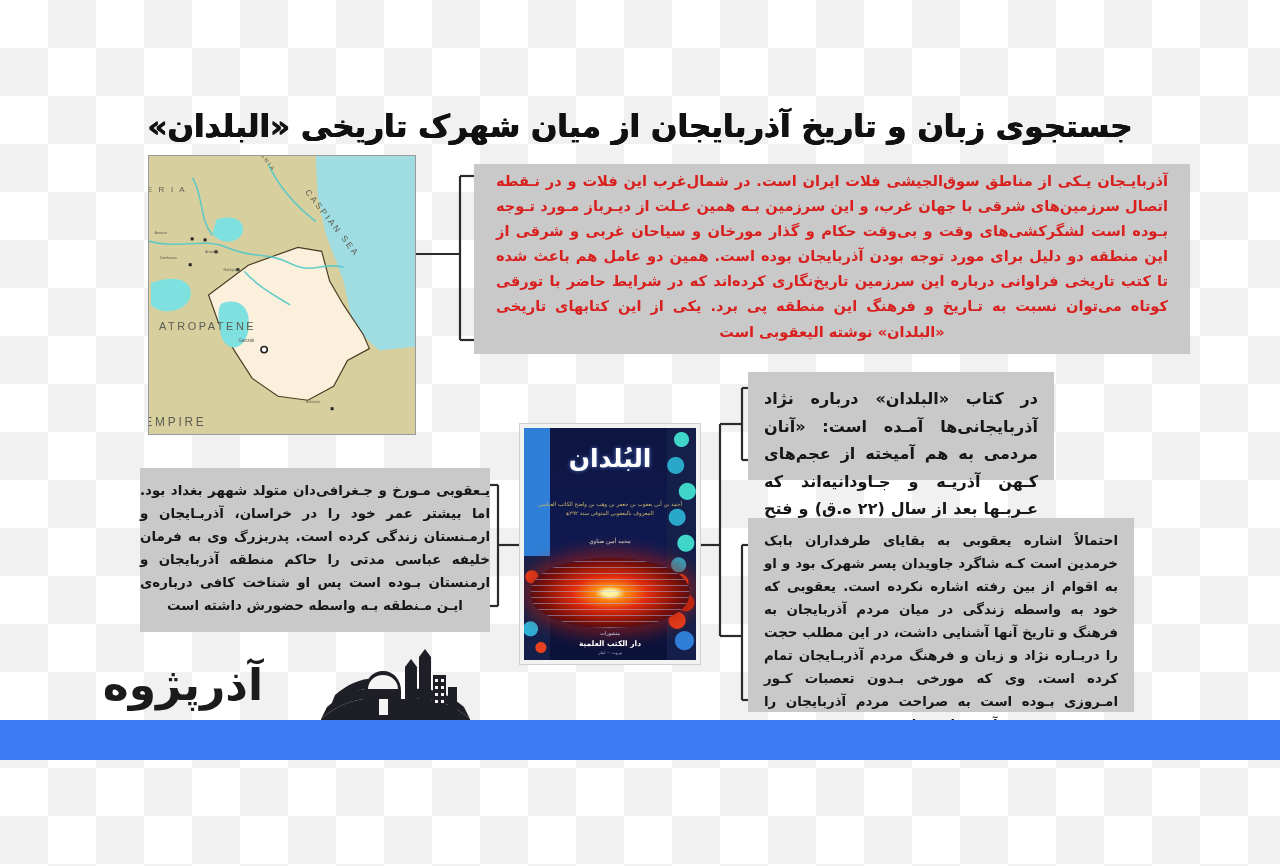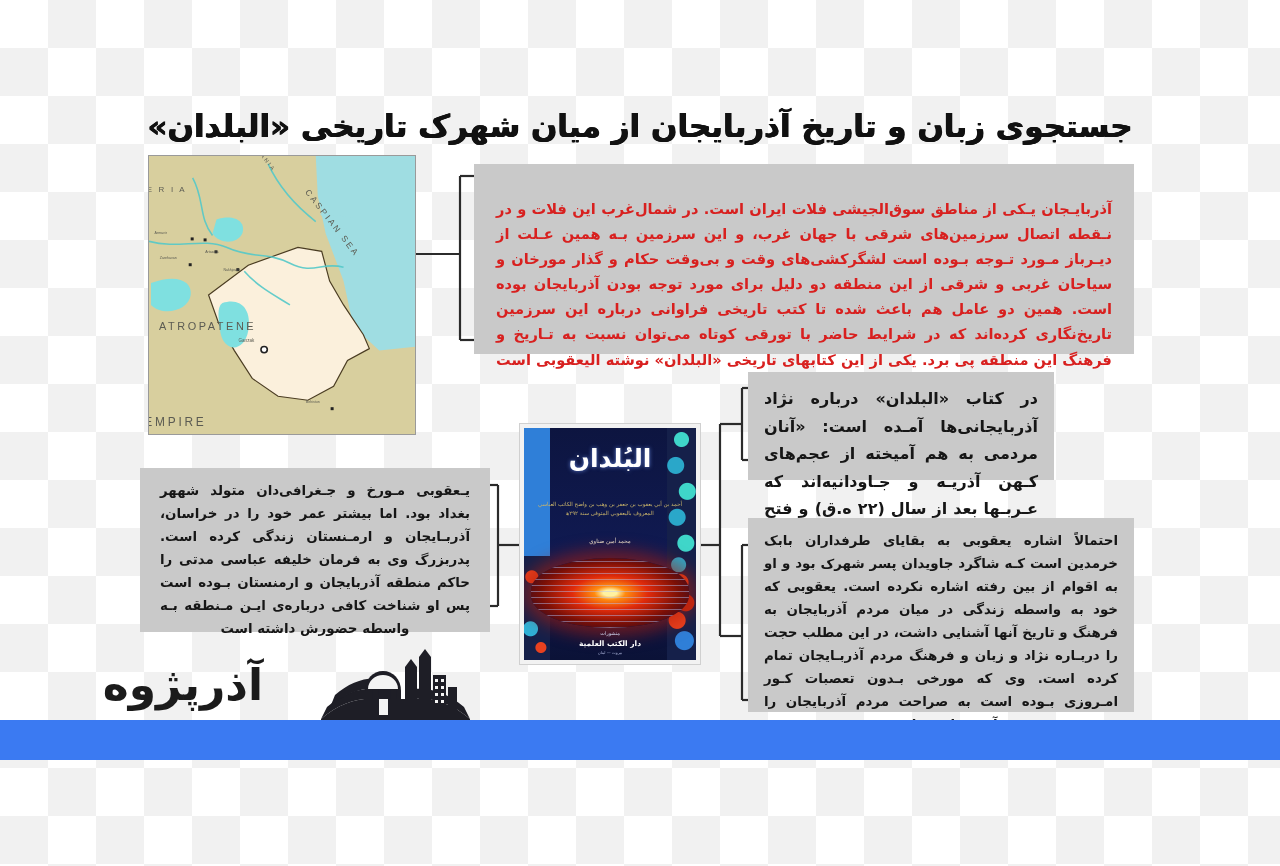--- a/index.html
+++ b/index.html
@@ -233,33 +233,33 @@
         <rect x="88" y="113" width="3" height="3"></rect>
         <text class="map-label" x="92" y="116" font-size="3.6" fill="#3a3a33">Nakhjavan</text>
         <rect x="40" y="108" width="3" height="3"></rect>
         <text class="map-label" x="28" y="104" font-size="3.6" fill="#3a3a33">Zarehavan</text>
         <rect x="183" y="253" width="3" height="3"></rect>
         <text class="map-label" x="172" y="249" font-size="3.6" fill="#3a3a33">Behistun</text>
       </g>
     </svg>
   </div>
 
-  <div class="card red" style="left:474px;top:164px;width:660px;height:190px;padding:32px 22px;font-size:14.6px;">
+  <div class="card red" style="left:474px;top:164px;width:716px;height:190px;padding:4px 22px;font-size:14.6px;">
     <span>آذربایـجان یـکی از مناطق سوق‌الجیشی فلات ایران است. در شمال‌غرب این فلات و در نـقطه اتصال سرزمین‌های شرقی با جهان غرب، و این سرزمین بـه همین عـلت از دیـرباز مـورد تـوجه بـوده است لشگرکشی‌های وقت و بی‌وقت حکام و گذار مورخان و سیاحان غربی و شرقی از این منطقه دو دلیل برای مورد توجه بودن آذربایجان بوده است. همین دو عامل هم باعث شده تا کتب تاریخی فراوانی درباره این سرزمین تاریخ‌نگاری کرده‌اند که در شرایط حاضر با تورقی کوتاه می‌توان نسبت به تـاریخ و فرهنگ این منطقه پی برد. یکی از این کتابهای تاریخی «البلدان» نوشته الیعقوبی است</span>
   </div>
 
   <div class="card dark" style="left:748px;top:372px;width:306px;height:108px;padding:13px 16px;font-size:16px;">
     <span>در کتاب «البلدان» درباره نژاد آذربایجانی‌ها آمـده است: «آنان مردمی به هم آمیخته از عجم‌های کـهن آذریـه و جـاودانیه‌اند که عـربـها بعد از سال (۲۲ ه.ق) و فتح این منطقه به میانشان راه یافته‌اند». (یعقوبی، البلدان، ص۹۶)</span>
   </div>
 
   <div class="card dark" style="left:748px;top:518px;width:386px;height:194px;padding:11px 16px;font-size:13.4px;">
     <span>احتمالاً اشاره یعقوبی به بقایای طرفداران بابک خرمدین است کـه شاگرد جاویدان پسر شهرک بود و او به اقوام از بین رفته اشاره نکرده است. یعقوبی که خود به واسطه زندگی در میان مردم آذربایجان به فرهنگ و تاریخ آنها آشنایی داشت، در این مطلب حجت را دربـاره نژاد و زبان و فرهنگ مردم آذربـایجان تمام کرده است. وی که مورخی بـدون تعصبات کـور امـروزی بـوده است به صراحت مردم آذربایجان را آذریهٔ نامیده است</span>
   </div>
 
-  <div class="card dark" style="left:140px;top:468px;width:350px;height:164px;padding:11px 20px;font-size:13.4px;">
+  <div class="card dark" style="left:140px;top:468px;width:350px;height:164px;padding:11px 0;font-size:13.4px;">
     <span>یـعقوبی مـورخ و جـغرافی‌دان متولد شههر بغداد بود. اما بیشتر عمر خود را در خراسان، آذربـایجان و ارمـنستان زندگی کرده است. پدربزرگ وی به فرمان خلیفه عباسی مدتی را حاکم منطقه آذربایجان و ارمنستان بـوده است پس او شناخت کافی درباره‌ی ایـن مـنطقه بـه واسطه حضورش داشته است</span>
   </div>
 
   <div id="logo">
     <div id="logo-text">آذرپژوه</div>
     <svg id="logo-mark" viewBox="0 0 165 115">
       <g fill="#1e1e26">
 
         <path d="M 8 74 C 26 58 46 52 64 54 L 64 100 C 46 96 26 100 8 112 Z"></path>
         <path d="M 14 62 C 30 48 48 42 64 44 L 64 54 C 46 52 26 58 8 74 Z"></path>

